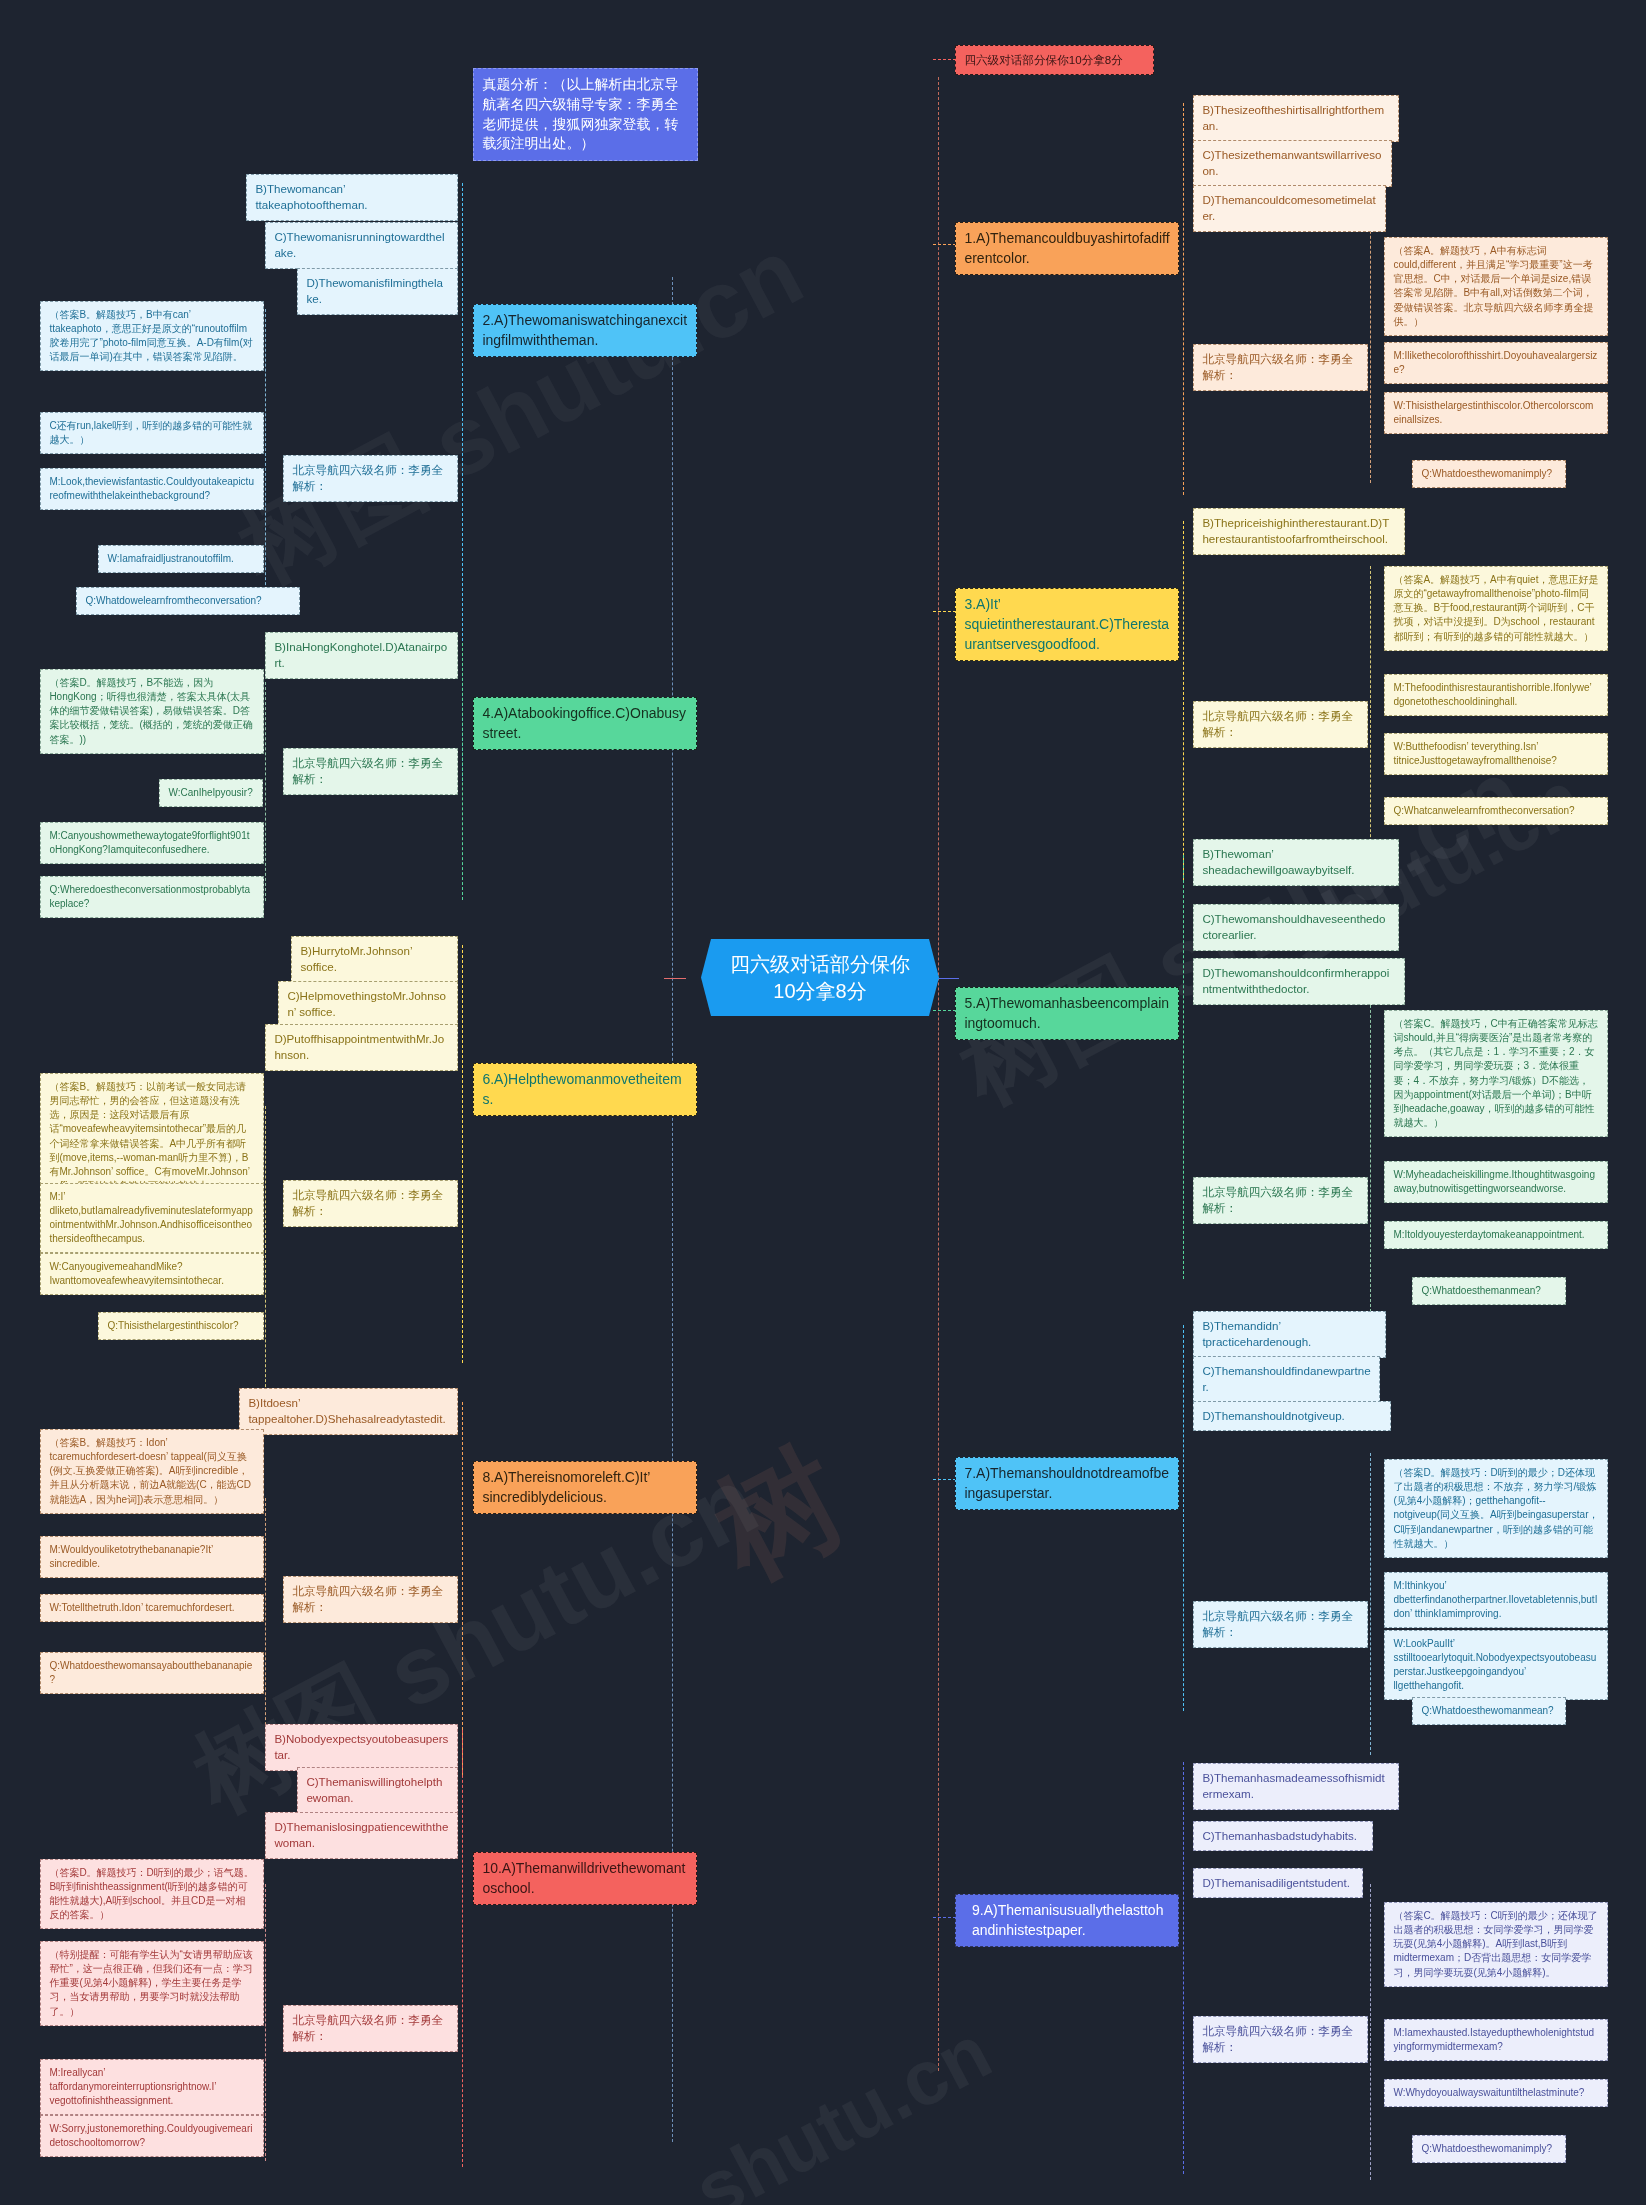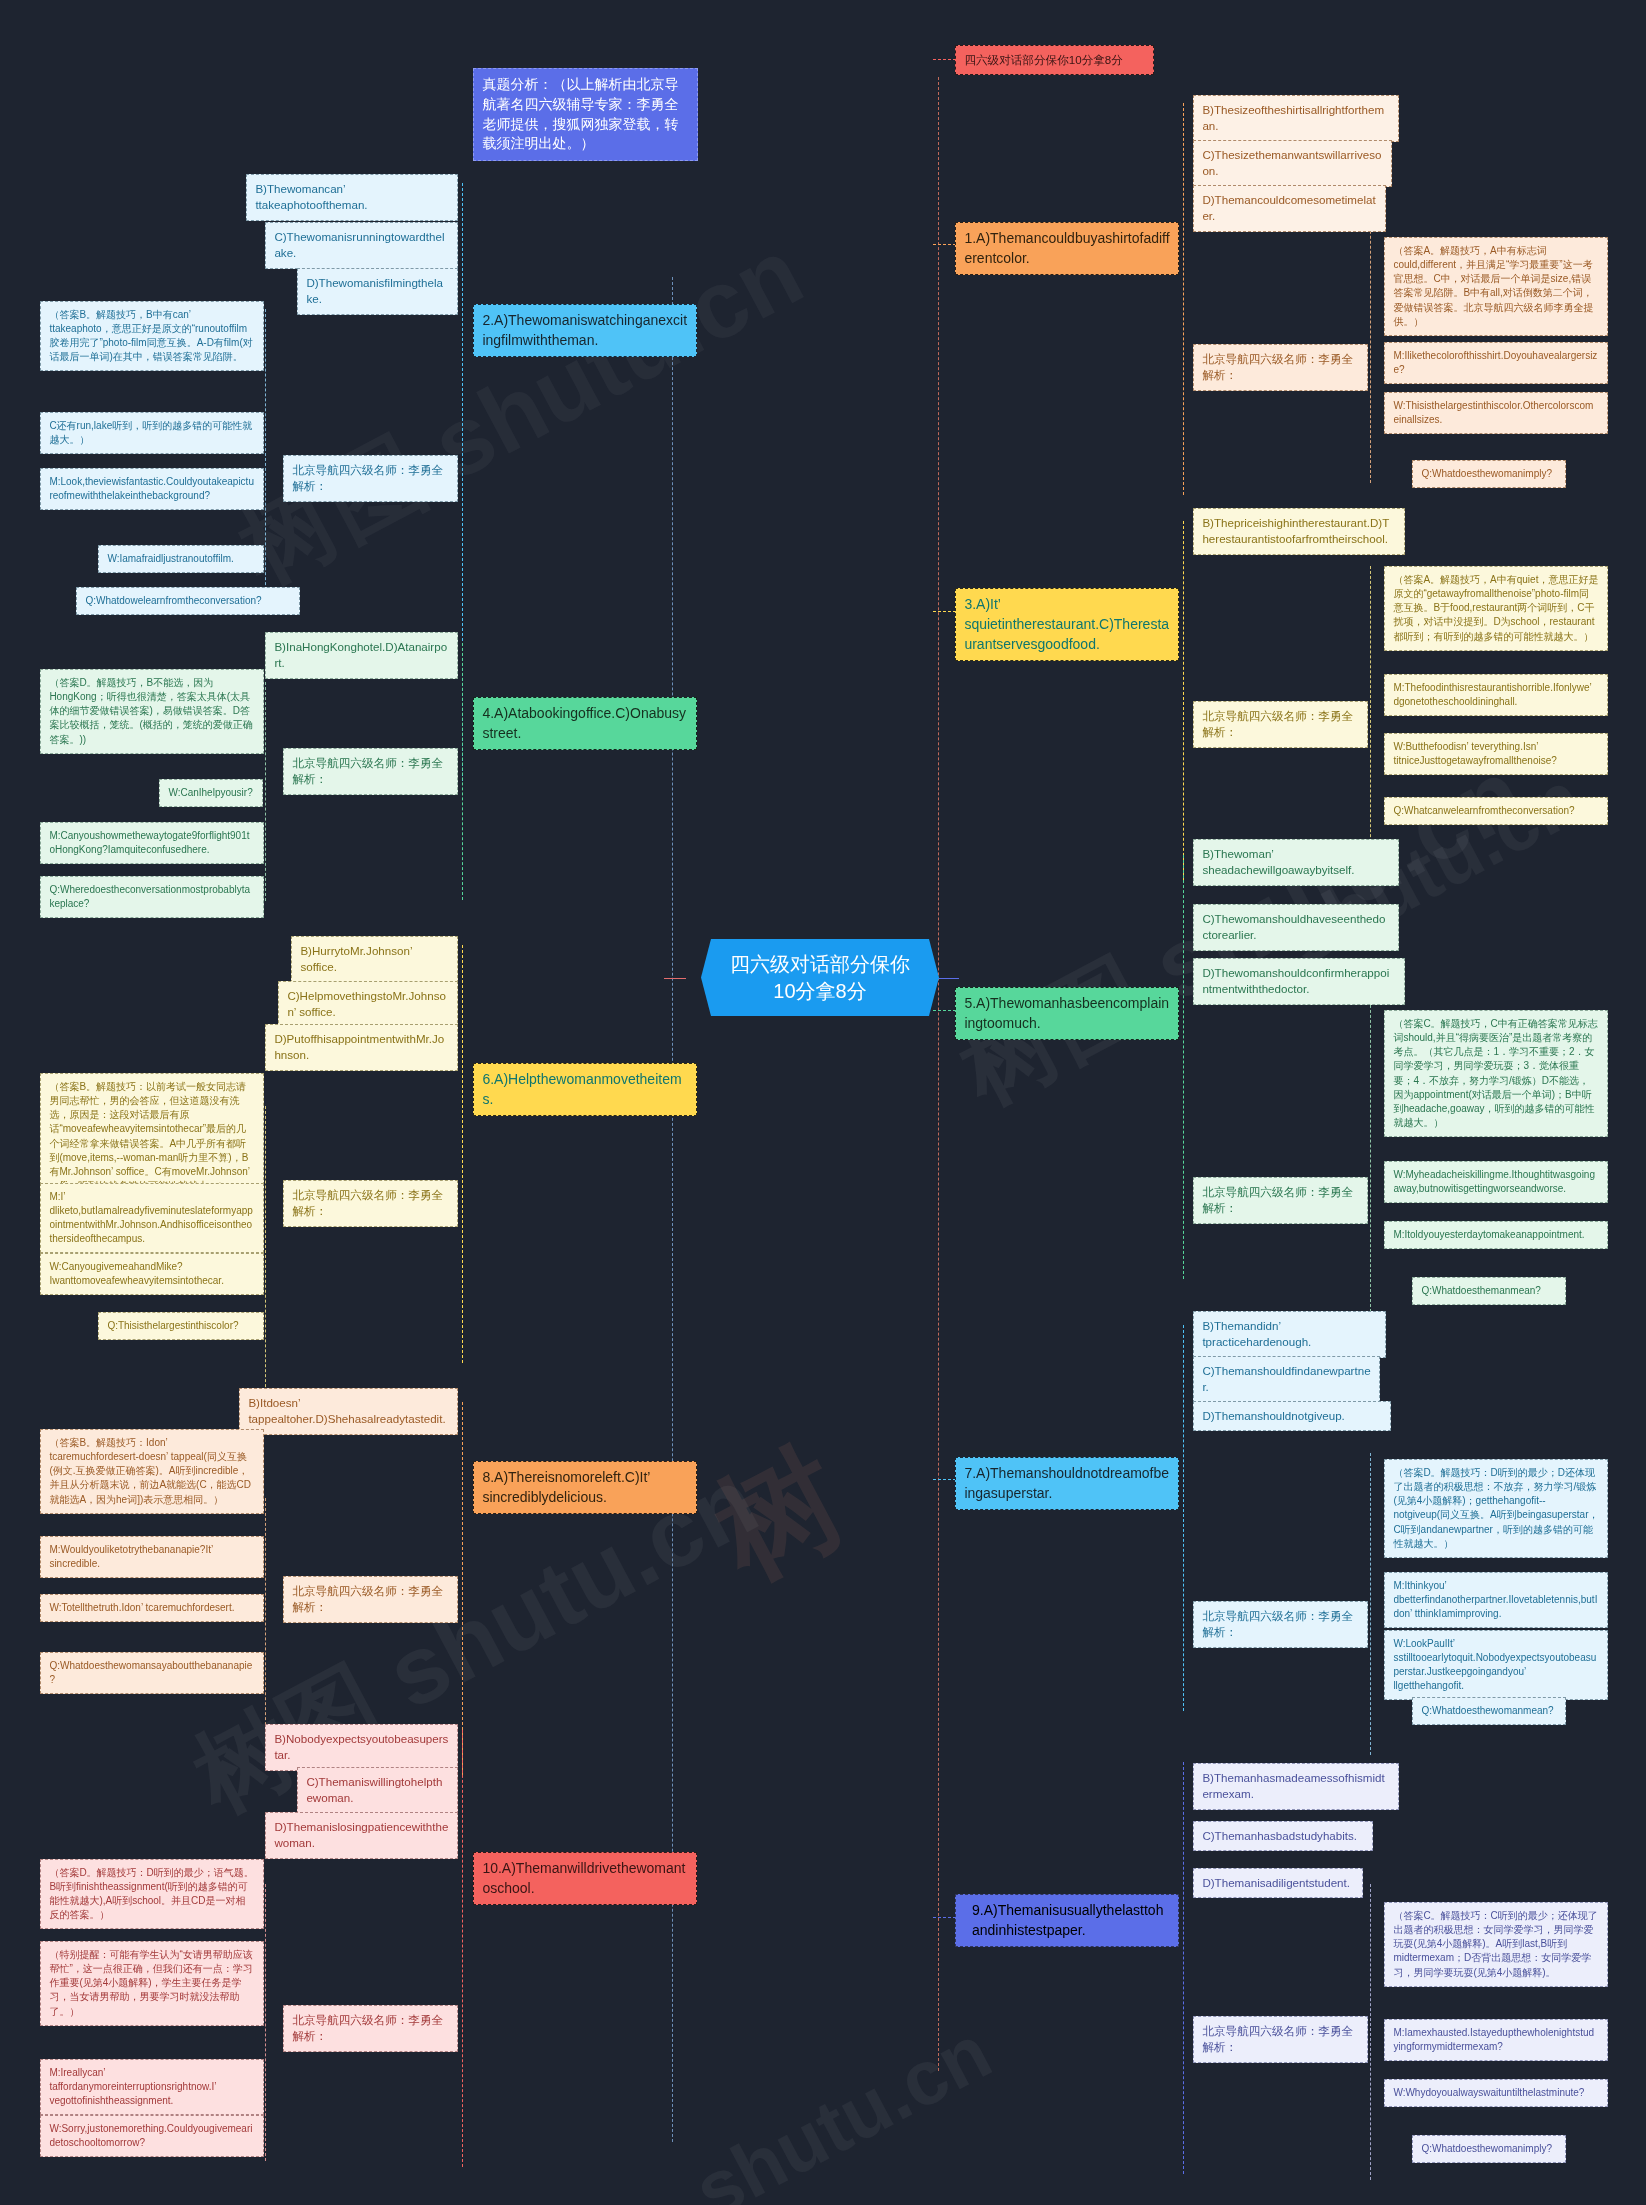--- a/index.html
+++ b/index.html
@@ -56,21 +56,21 @@
     clip-path:polygon(4.2% 0, 95.8% 0, 100% 50%, 95.8% 100%, 4.2% 100%, 0 50%);
   }
 
   
   .blue-fill   {background:#5b6ee8;color:#ffffff;border-color:#8e9bf0;}
   .lblue-fill  {background:#4fc3f7;color:#17262e;border-color:#1b2733;}
   .green-fill  {background:#57d79b;color:#16301f;border-color:#16241d;}
   .yellow-fill {background:#ffd94f;color:#0f766e;border-color:#2b2a18;}
   .orange-fill {background:#f9a259;color:#32230f;border-color:#2a2018;}
   .red-fill    {background:#f4625e;color:#3a1514;border-color:#2a1a1a;}
-  .pblue-fill  {background:#5b6ee8;color:#000000;border-color:#30355c;padding-left:16px;}
+  .pblue-fill  {background:#5b6ee8;color:#ffffff;border-color:#30355c;padding-left:16px;}
   .green-pale  {background:#e4f6ea;color:#2a7650;border-color:#8aa898;}
   .yellow-pale {background:#fcf8dc;color:#8a7318;border-color:#a8a070;}
   .orange-pale {background:#fdeadb;color:#9a5a25;border-color:#b08a6a;}
   .red-pale    {background:#fde0e0;color:#a33a3a;border-color:#b08282;}
   .lblue-pale  {background:#e4f4fd;color:#1f6f96;border-color:#7f9aa8;}
   .purp-pale   {background:#eceefb;color:#4a519b;border-color:#8f94b8;}
   .white-pale  {background:#fdf1e6;color:#9a5a25;border-color:#b08a6a;}
 
   .sz-big   {font-size:14px;}
   .sz-mid   {font-size:11.6px;}

